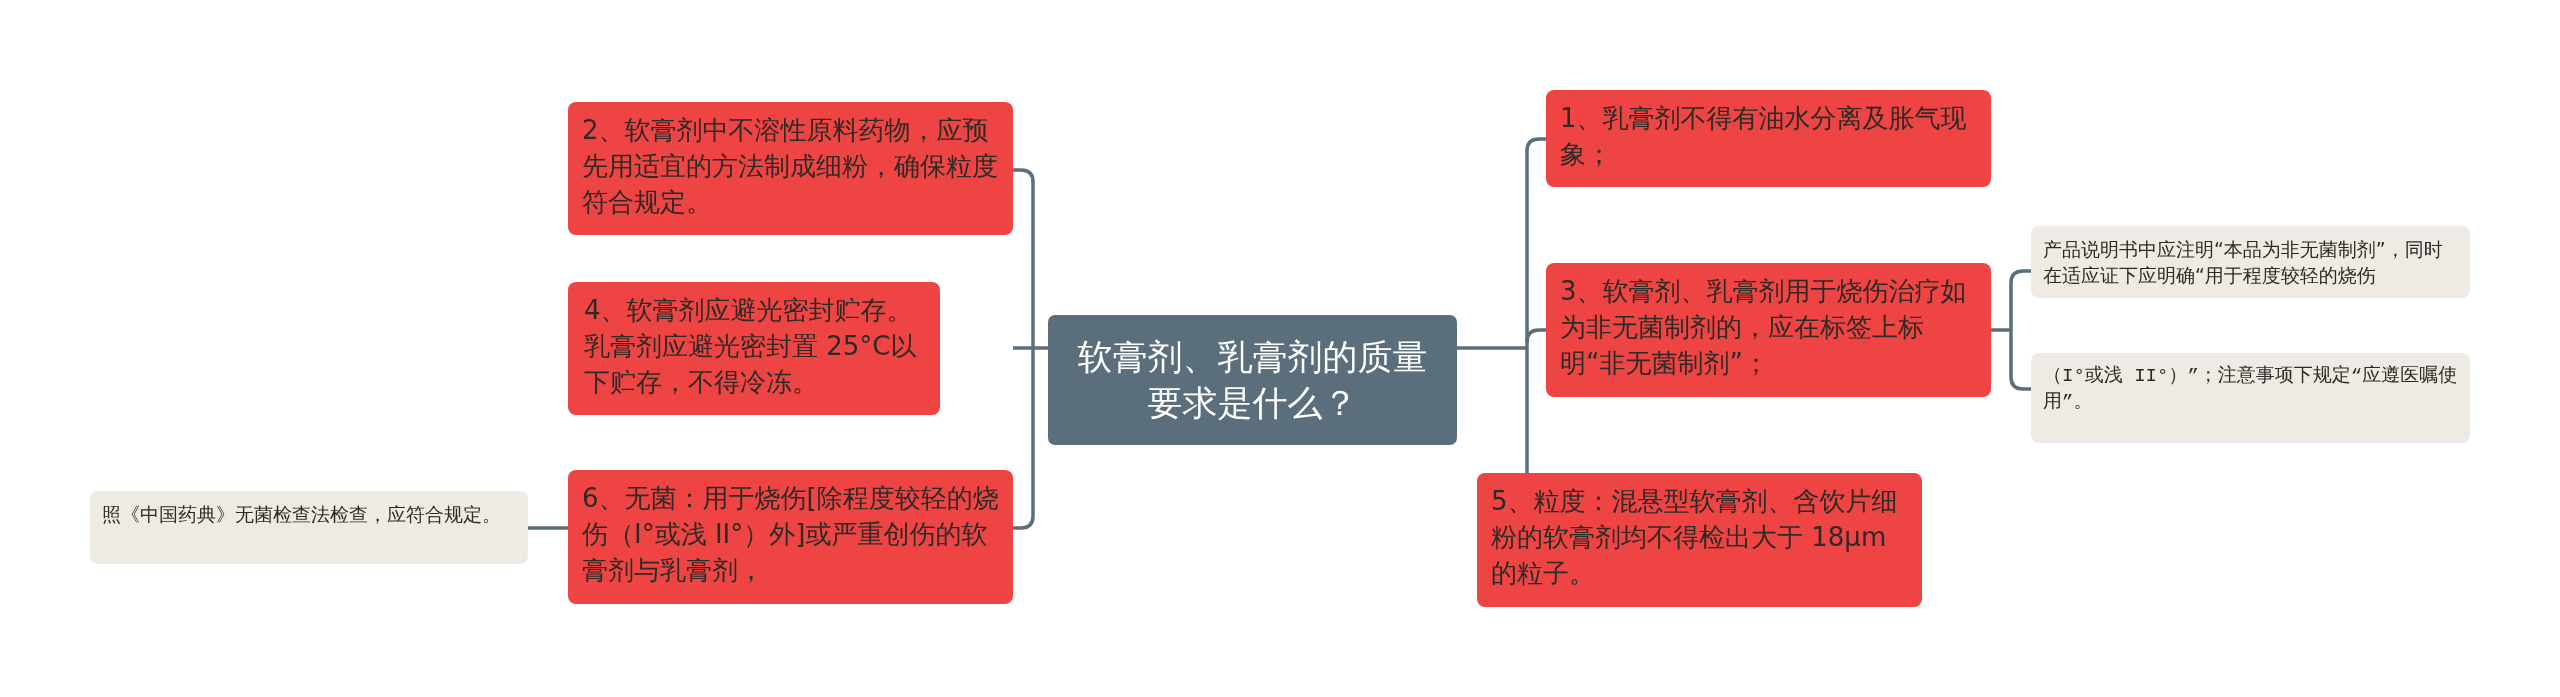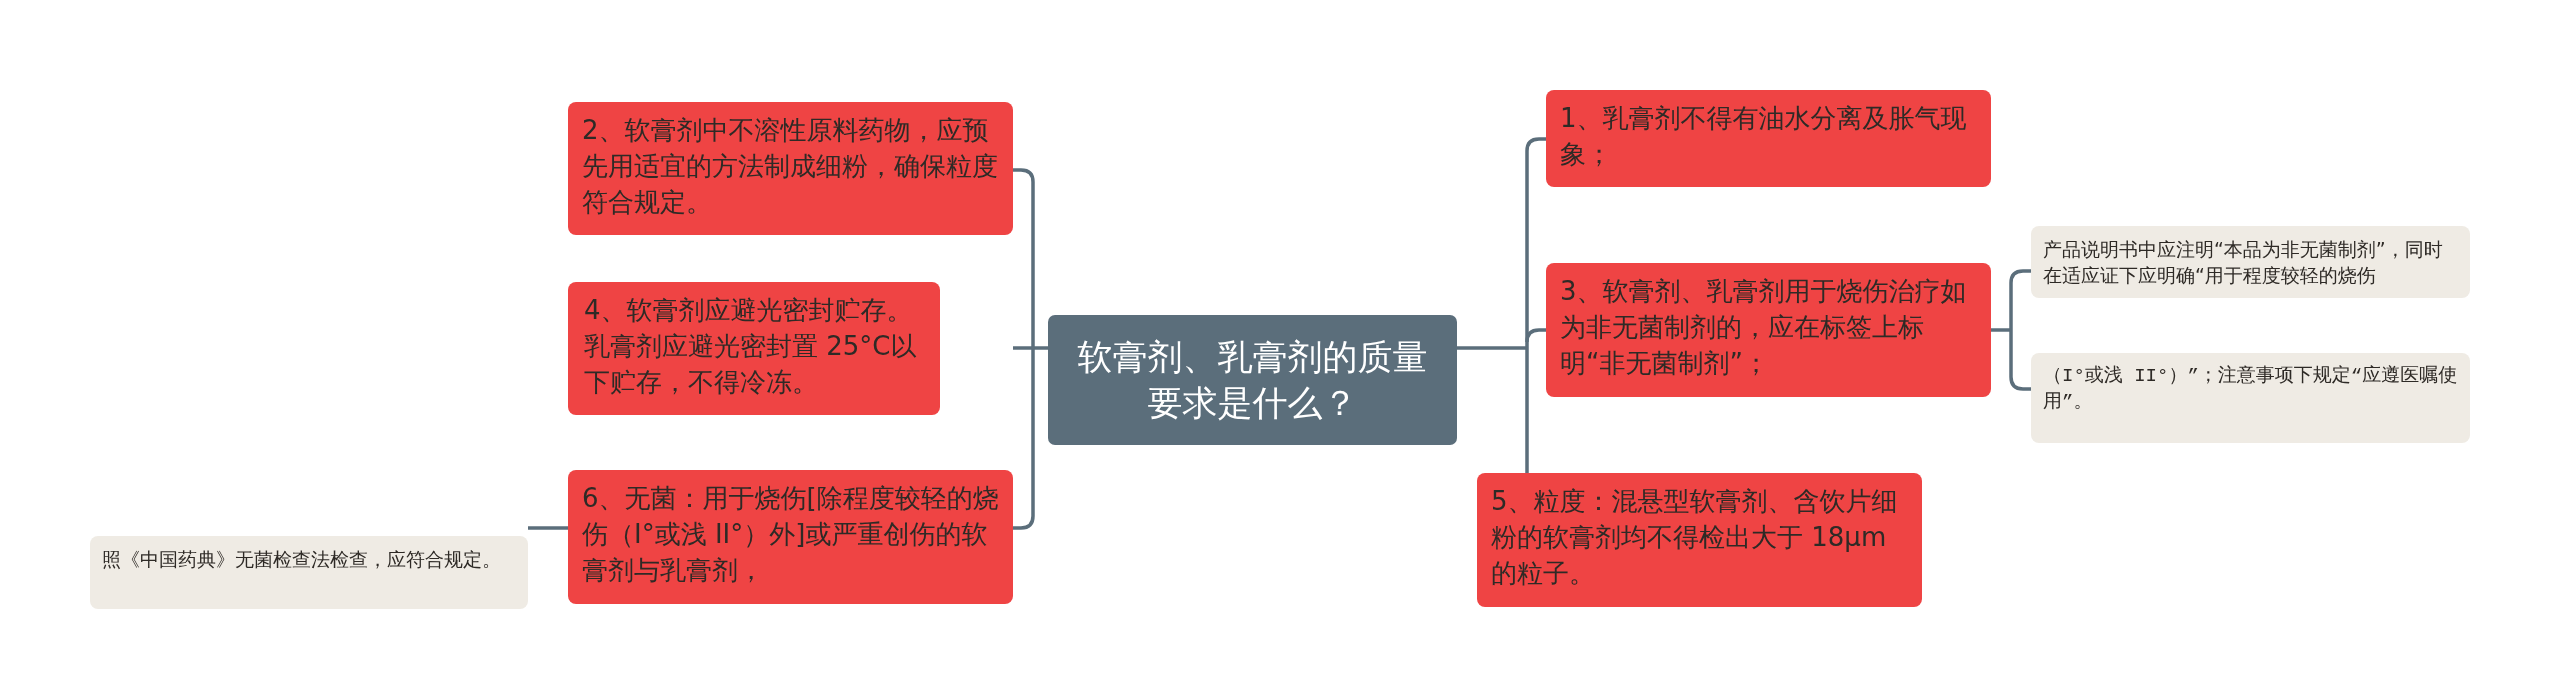--- a/index.html
+++ b/index.html
@@ -44,21 +44,21 @@
 </div>
 
 <div class="node main" style="left:568px; top:282px; width:372px; height:133px;padding-left:16px;">
   <span>4、软膏剂应避光密封贮存。乳膏剂应避光密封置 25°C以下贮存，不得冷冻。</span>
 </div>
 
 <div class="node main" style="left:568px; top:470px; width:445px; height:134px;">
   <span>6、无菌：用于烧伤[除程度较轻的烧伤（I°或浅 II°）外]或严重创伤的软膏剂与乳膏剂，</span>
 </div>
 
-<div class="node leaf" style="left:90px; top:491px; width:438px; height:73px;margin-top:45px;">
+<div class="node leaf" style="left:90px; top:491px; width:438px; height:73px;">
   <span>照《中国药典》无菌检查法检查，应符合规定。</span>
 </div>
 
 <div class="node main" style="left:1546px; top:90px; width:445px; height:97px;">
   <span>1、乳膏剂不得有油水分离及胀气现象；</span>
 </div>
 
 <div class="node main" style="left:1546px; top:263px; width:445px; height:134px;">
   <span>3、软膏剂、乳膏剂用于烧伤治疗如为非无菌制剂的，应在标签上标明“非无菌制剂”；</span>
 </div>

